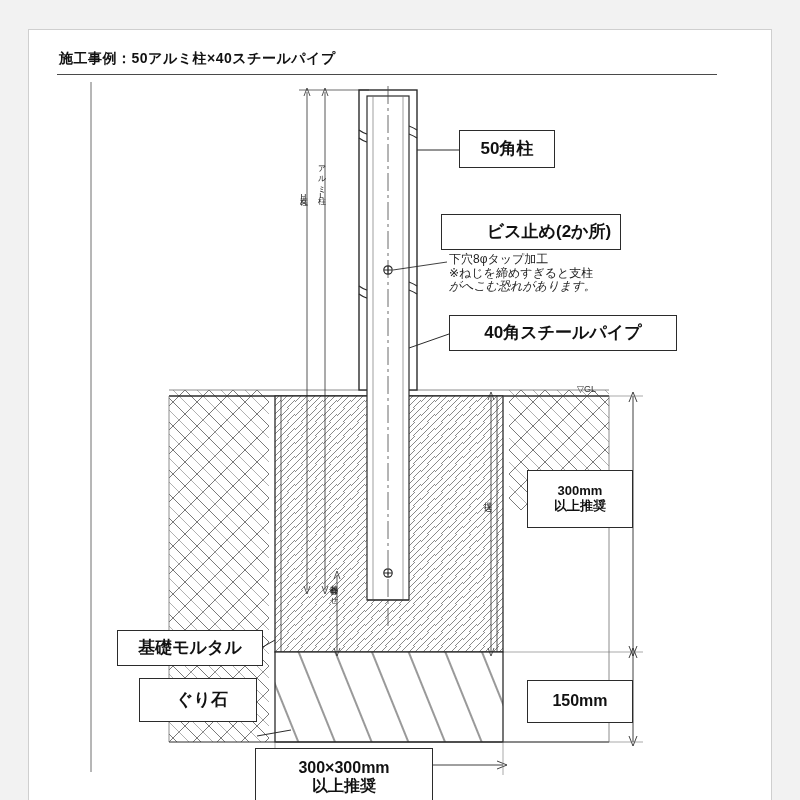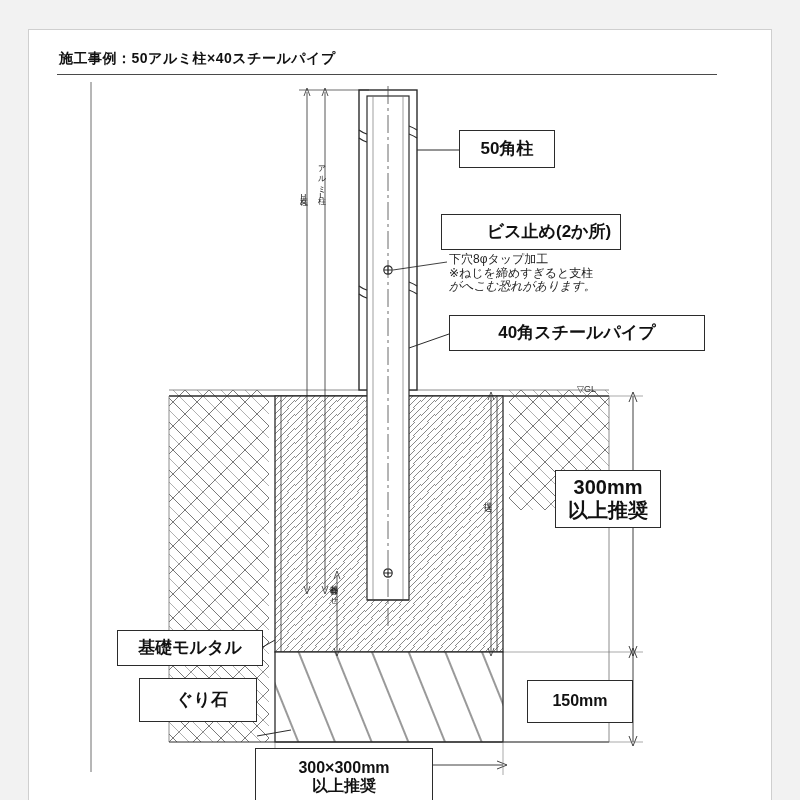--- a/index.html
+++ b/index.html
@@ -135,27 +135,27 @@
     <div class="vtxt" style="left:452px;top:466px;">埋込</div>
 
     <div class="small-note" style="left:420px;top:222px;">下穴8φタップ加工</div>
     <div class="small-note" style="left:420px;top:236px;">※ねじを締めすぎると支柱</div>
     <div class="small-note" style="left:420px;top:249px;font-style:italic;">がへこむ恐れがあります。</div>
 
     <div class="lbl" style="left:430px;top:100px;width:96px;height:38px;font-size:17px;text-align:right;">50角柱</div>
 
     <div class="lbl" style="left:412px;top:184px;width:180px;height:36px;font-size:17px;padding-left:36px;">ビス止め(2か所)</div>
 
-    <div class="lbl" style="left:420px;top:285px;width:256px;height:36px;font-size:17px;text-align:center;">40角スチールパイプ</div>
+    <div class="lbl" style="left:420px;top:285px;width:228px;height:36px;font-size:17px;text-align:center;">40角スチールパイプ</div>
 
     <div class="lbl" style="left:88px;top:600px;width:146px;height:36px;font-size:17px;">基礎モルタル</div>
 
     <div class="lbl" style="left:110px;top:648px;width:118px;height:44px;font-size:17px;padding-left:8px;">ぐり石</div>
 
-    <div class="lbl" style="left:526px;top:440px;width:106px;height:58px;font-size:20px;flex-direction:column;text-align:right;">
+    <div class="lbl" style="left:498px;top:440px;width:106px;height:58px;font-size:13px;flex-direction:column;text-align:right;">
       <span>300mm</span>
       <span>以上推奨</span>
     </div>
 
     <div class="lbl" style="left:498px;top:650px;width:106px;height:43px;font-size:16px;">150mm</div>
 
     <div class="lbl" style="left:226px;top:718px;width:178px;height:58px;font-size:16px;flex-direction:column;">
       <span>300×300mm</span>
       <span>以上推奨</span>
     </div>

